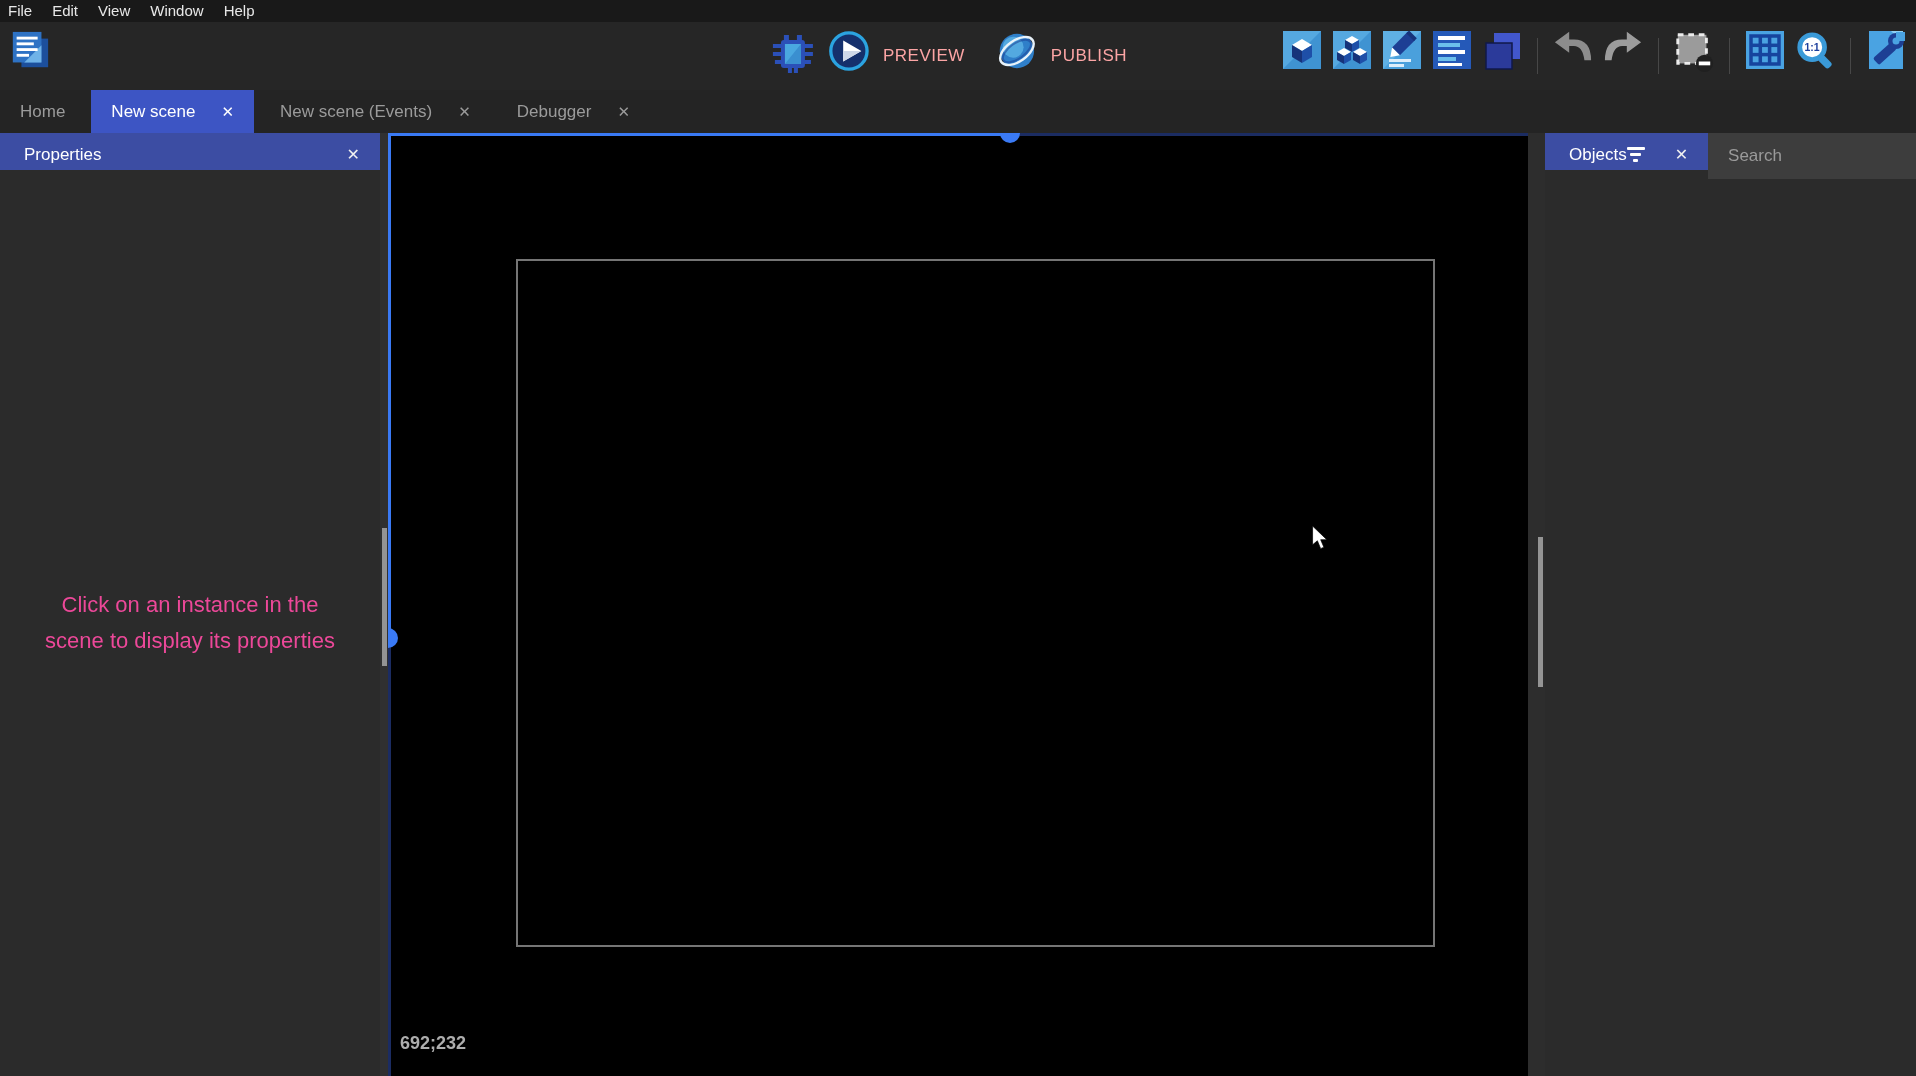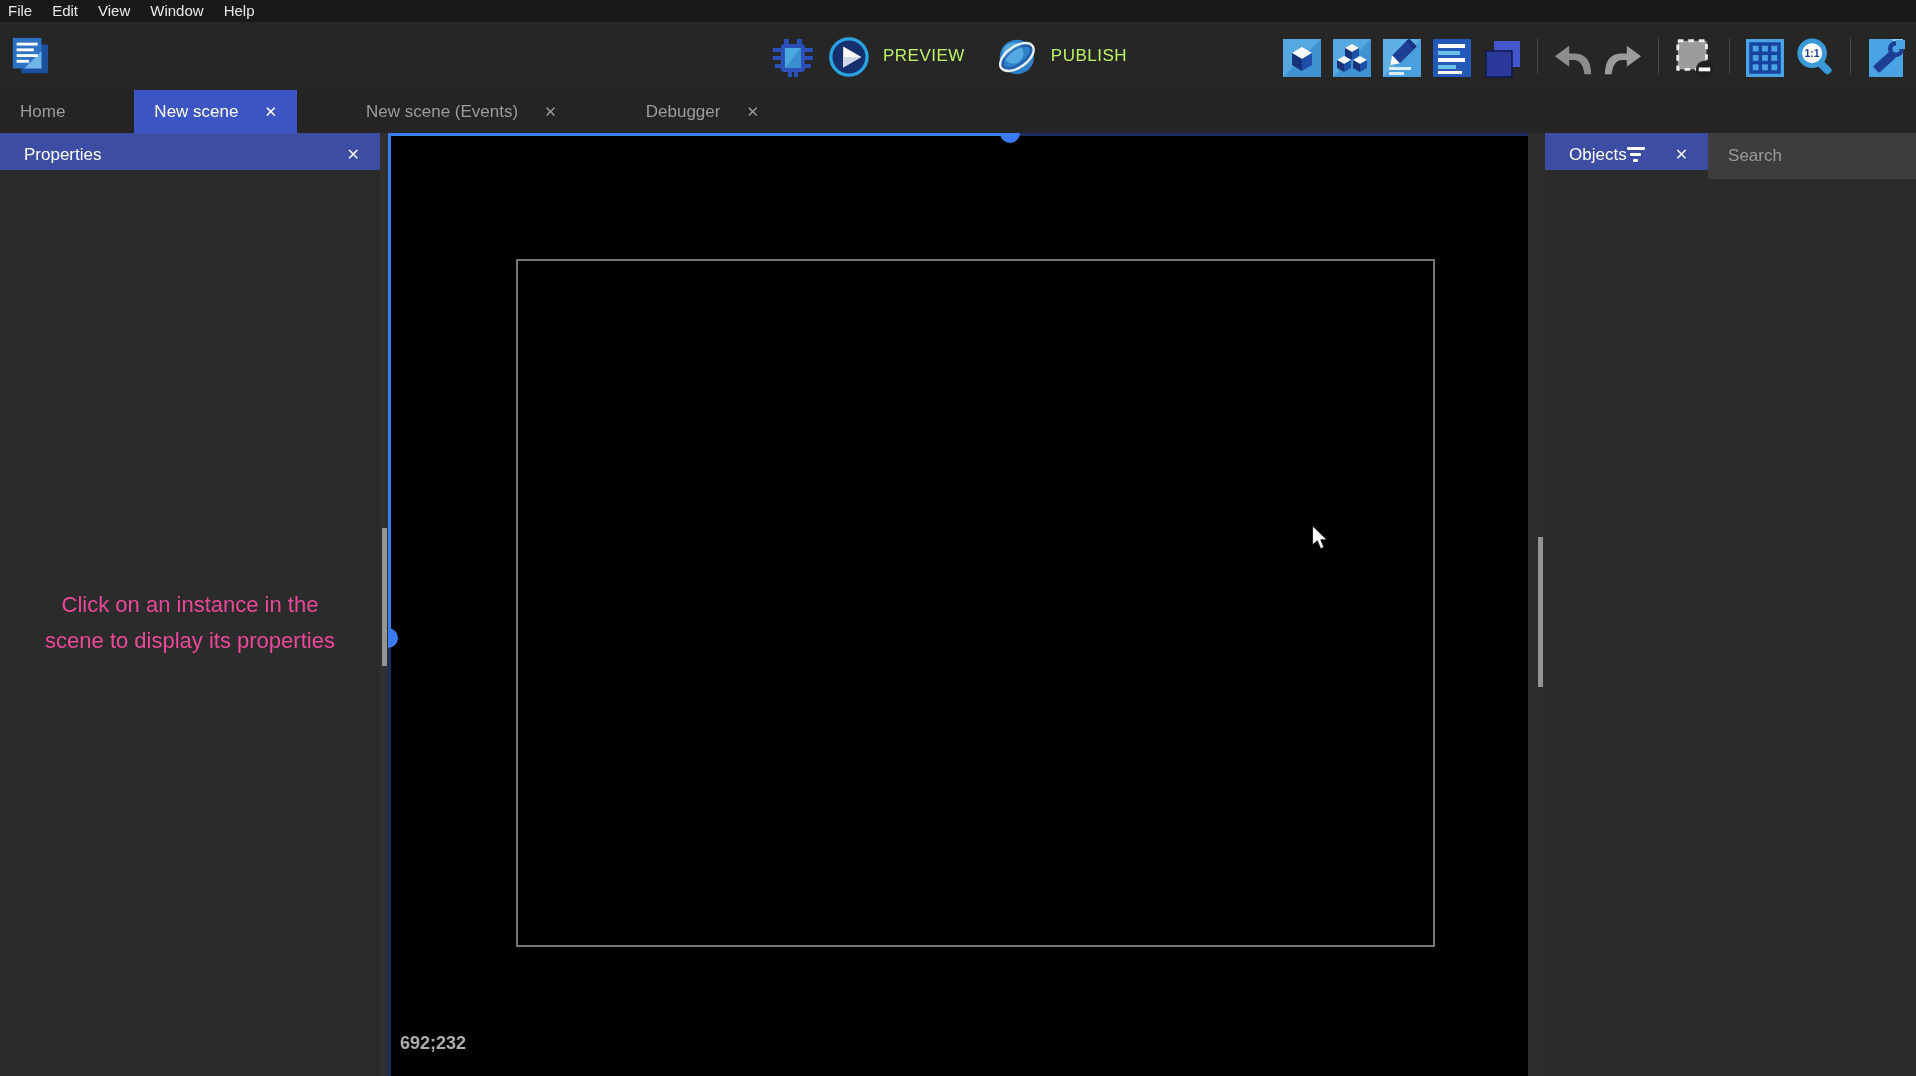--- a/index.html
+++ b/index.html
@@ -6,29 +6,29 @@
   html,body { width:1916px; height:1076px; overflow:hidden; }
   body { font-family:"Liberation Sans", sans-serif; background:#242424; user-select:none; cursor:default; position:relative; }
 
   
   .menubar { position:absolute; top:0; left:0; right:0; height:22px; background:#191919; display:flex; align-items:center; padding-left:8px; z-index:5; }
   .menu-item { color:#e8e8e8; font-size:15px; padding:0 10px; line-height:22px; }
   .menu-item:first-child { padding-left:0; }
 
   
   .toolbar { position:absolute; top:22px; left:0; right:0; height:68px; background:#262626; }
-  .tbtn { height:52px; min-width:44px; display:flex; align-items:flex-end; justify-content:center; }
+  .tbtn { height:52px; min-width:44px; display:flex; align-items:flex-start; justify-content:center; }
   .pm-btn { position:absolute; left:8px; top:8px; }
   .center-group { position:absolute; left:50%; top:0; transform:translateX(-50%); height:68px; display:flex; align-items:center; gap:12px; }
-  .big-label { color:#bef264; font-size:17px; letter-spacing:.5px; margin-right:18px;text-align:right; }
+  .big-label { color:#fca5a5; font-size:17px; letter-spacing:.5px; margin-right:18px;text-align:right; }
   .right-group { position:absolute; right:8px; top:0; height:68px; display:flex; align-items:center; gap:6px; }
   .tb-sep { width:1px; height:36px; background:#474747; margin:0 7px; }
 
   
-  .tabbar { position:absolute; top:90px; left:0; right:0; height:43px; background:#242424; display:flex; align-items:stretch;gap:43px; }
+  .tabbar { position:absolute; top:90px; left:0; right:0; height:43px; background:#242424; display:flex; align-items:stretch; }
   .tab { display:flex; align-items:center; gap:26px; padding:0 20px; margin-right:6px; color:#9b9b9b; font-size:17px; }
   .tab.active { background:#3d55c4; color:#ffffff; }
   .tab .tab-close { font-size:15px; color:#9b9b9b; }
   .tab.active .tab-close { color:#ffffff; }
 
   
   .panel-left  { position:absolute; top:133px; bottom:0; left:0; width:380px; background:#2b2b2b; display:flex; flex-direction:column; }
   .gutter-left { position:absolute; top:133px; bottom:0; left:380px; width:8px; background:#303030; }
   .scene-canvas{ position:absolute; top:133px; bottom:0; left:388px; width:1140px; background:#000; overflow:hidden; }
   .gutter-right{ position:absolute; top:133px; bottom:0; left:1528px; width:17px; background:#2d2d2d; }

